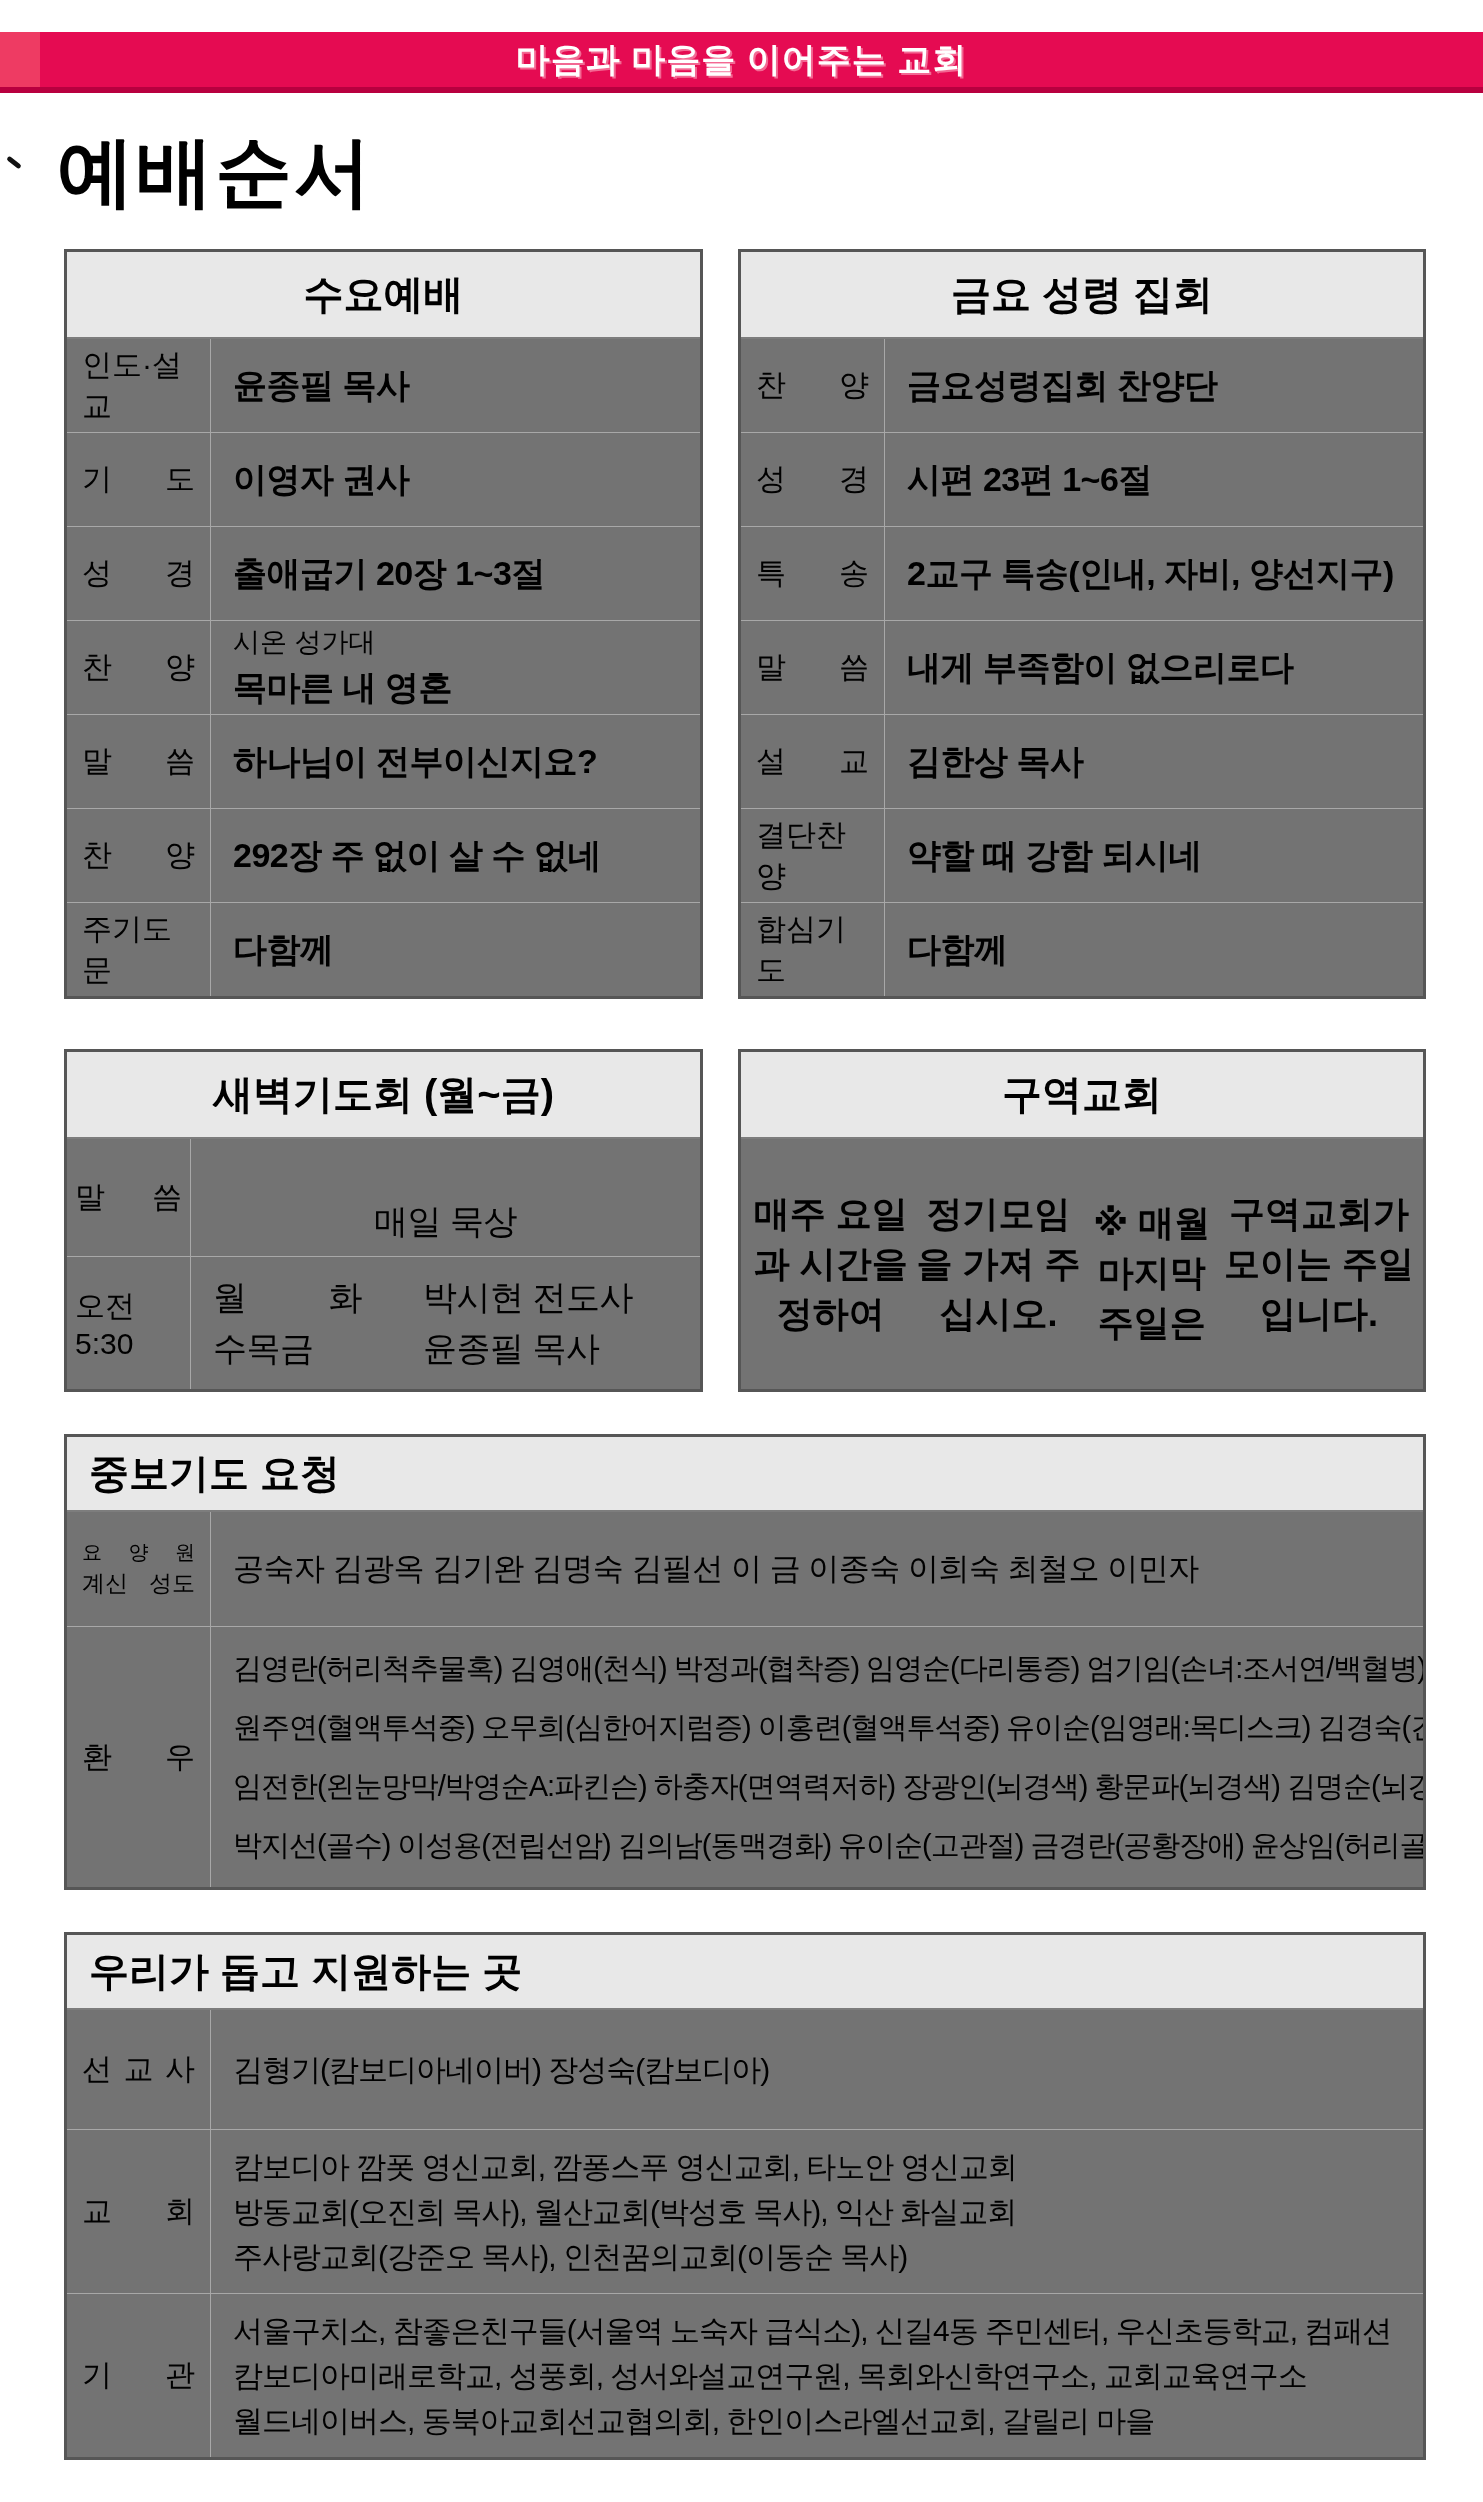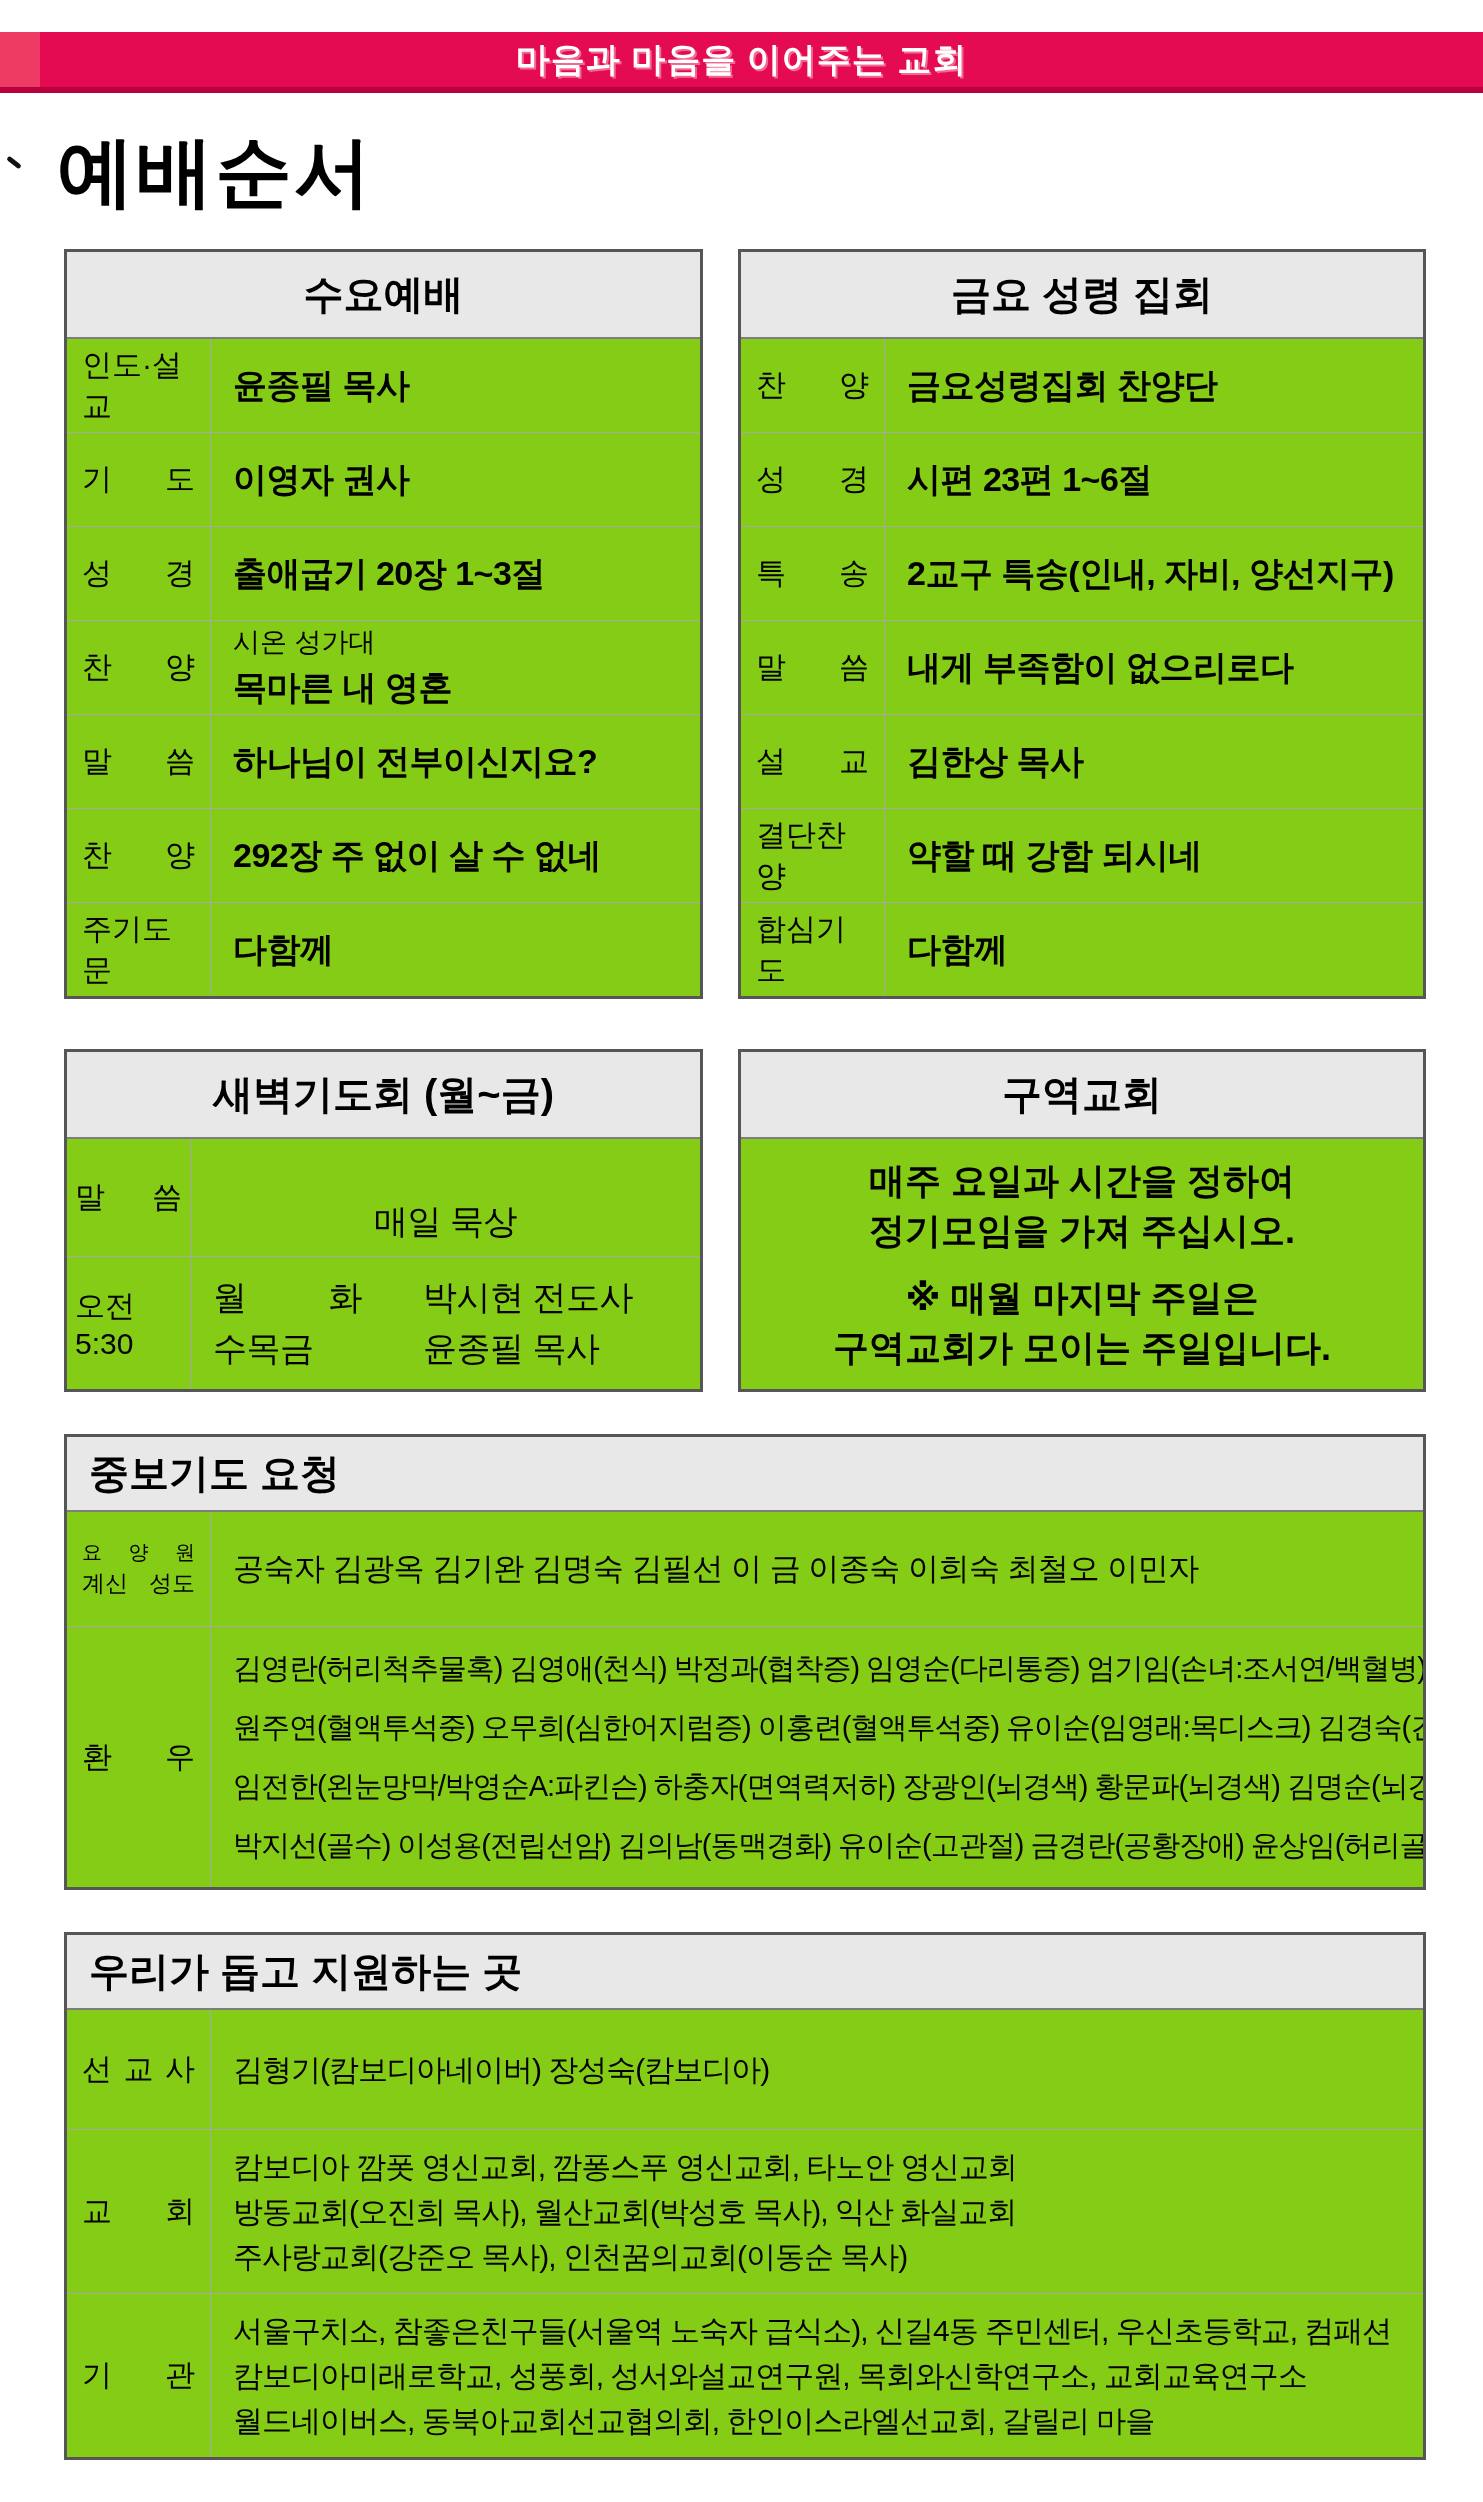--- a/index.html
+++ b/index.html
@@ -18,21 +18,21 @@
     text-shadow:2px 2px 0 rgba(255,182,200,.55);
   }
   .tick { position:absolute; left:6px; top:160px; width:16px; height:5px; background:#111;
           transform:rotate(38deg); border-radius:3px; }
   
   .page-title { font-size:77px; font-weight:bold; letter-spacing:2px; padding:28px 0 24px 57px; }
   
   .cols { display:flex; gap:35px; padding-left:64px; padding-right:57px; }
   .col-l { width:639px; flex:none; }
   .col-r { width:688px; flex:none; }
-  .tbl { border:3px solid #565656; background:#84cc16; box-sizing:border-box; }
+  .tbl { border:3px solid #565656; background:#737373; box-sizing:border-box; }
   .tbl-head {
     height:85px; background:#e8e8e8; border-bottom:2px solid #7d7d7d;
     display:flex; align-items:center; justify-content:center;
     font-size:40px; font-weight:bold;
   }
   .tbl-head.left { justify-content:flex-start; padding-left:22px; height:73px; }
   .tbody .trow { display:flex; }
   .tbody .trow + .trow { border-top:1px solid #a8a8a8; }
   .lbl {
     width:144px; flex:none; border-right:1px solid #a8a8a8; box-sizing:border-box;
@@ -50,21 +50,21 @@
   
   .rh118 { min-height:117px; }
   .rh133 { min-height:132px; }
   .dawn-lbl { width:124px; padding:0 8px; }
   .val.plain { font-weight:normal; }
   .val.center { padding-left:0; align-items:center;margin-top:48px; }
   .sched-line { display:flex; align-items:center; font-size:34px; line-height:51px; font-weight:normal; }
   .sched-days { width:149px; flex:none; text-align:justify; text-align-last:justify; margin-right:61px; }
   
   .district-body {
-    height:250px; box-sizing:border-box; display:flex; flex-direction:column;
+    height:250px; box-sizing:border-box; display:flex; flex-direction:row;
     justify-content:center; align-items:center; text-align:center;
     font-weight:bold; font-size:36px; line-height:50px; padding:4px 6px;
   }
   .gap-top { margin-top:17px; }
   
   .wide { margin-left:64px; margin-right:57px; }
   .mt50 { margin-top:50px; }
   .mt42 { margin-top:42px; }
   .nurse-lbl-1 { font-size:20px; }
   .nurse-lbl-2 { font-size:23px; margin-top:2px; }

